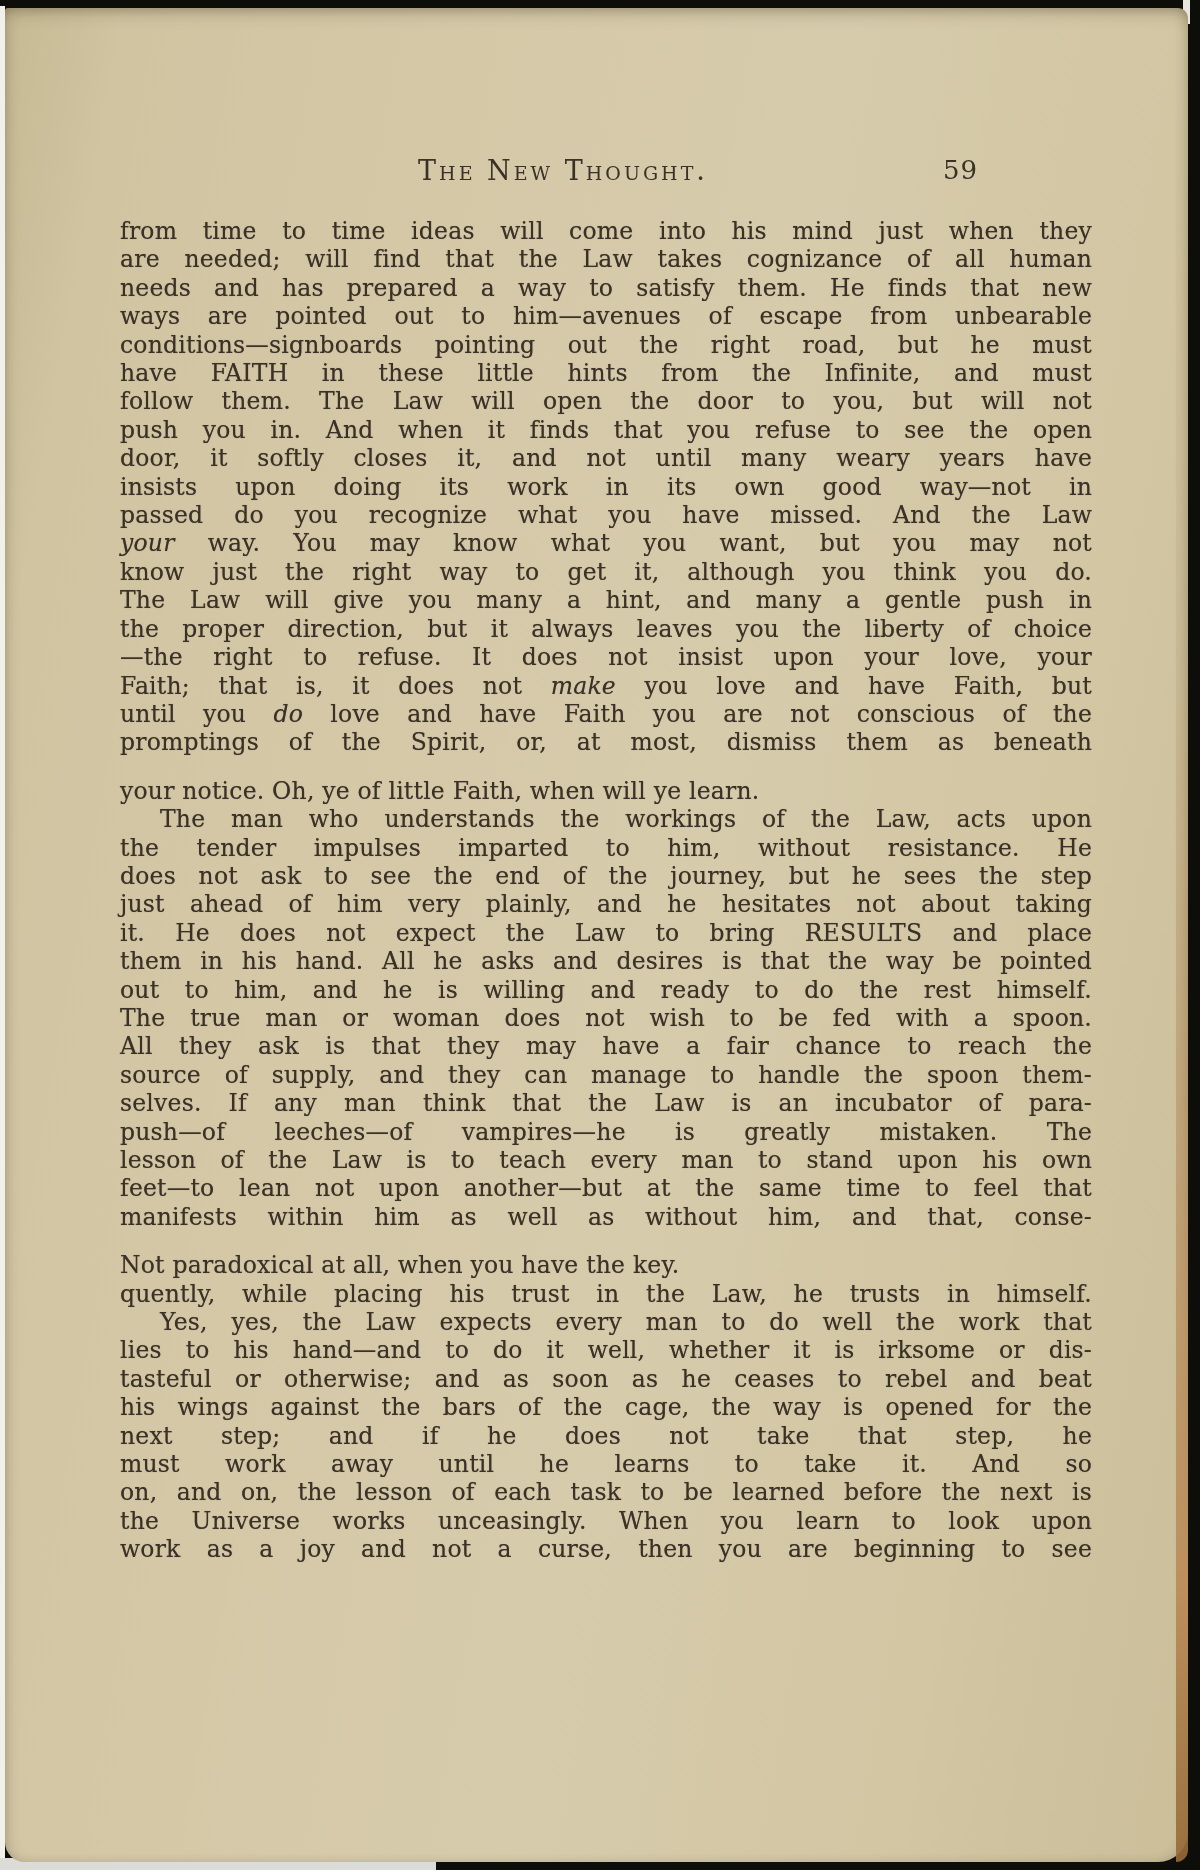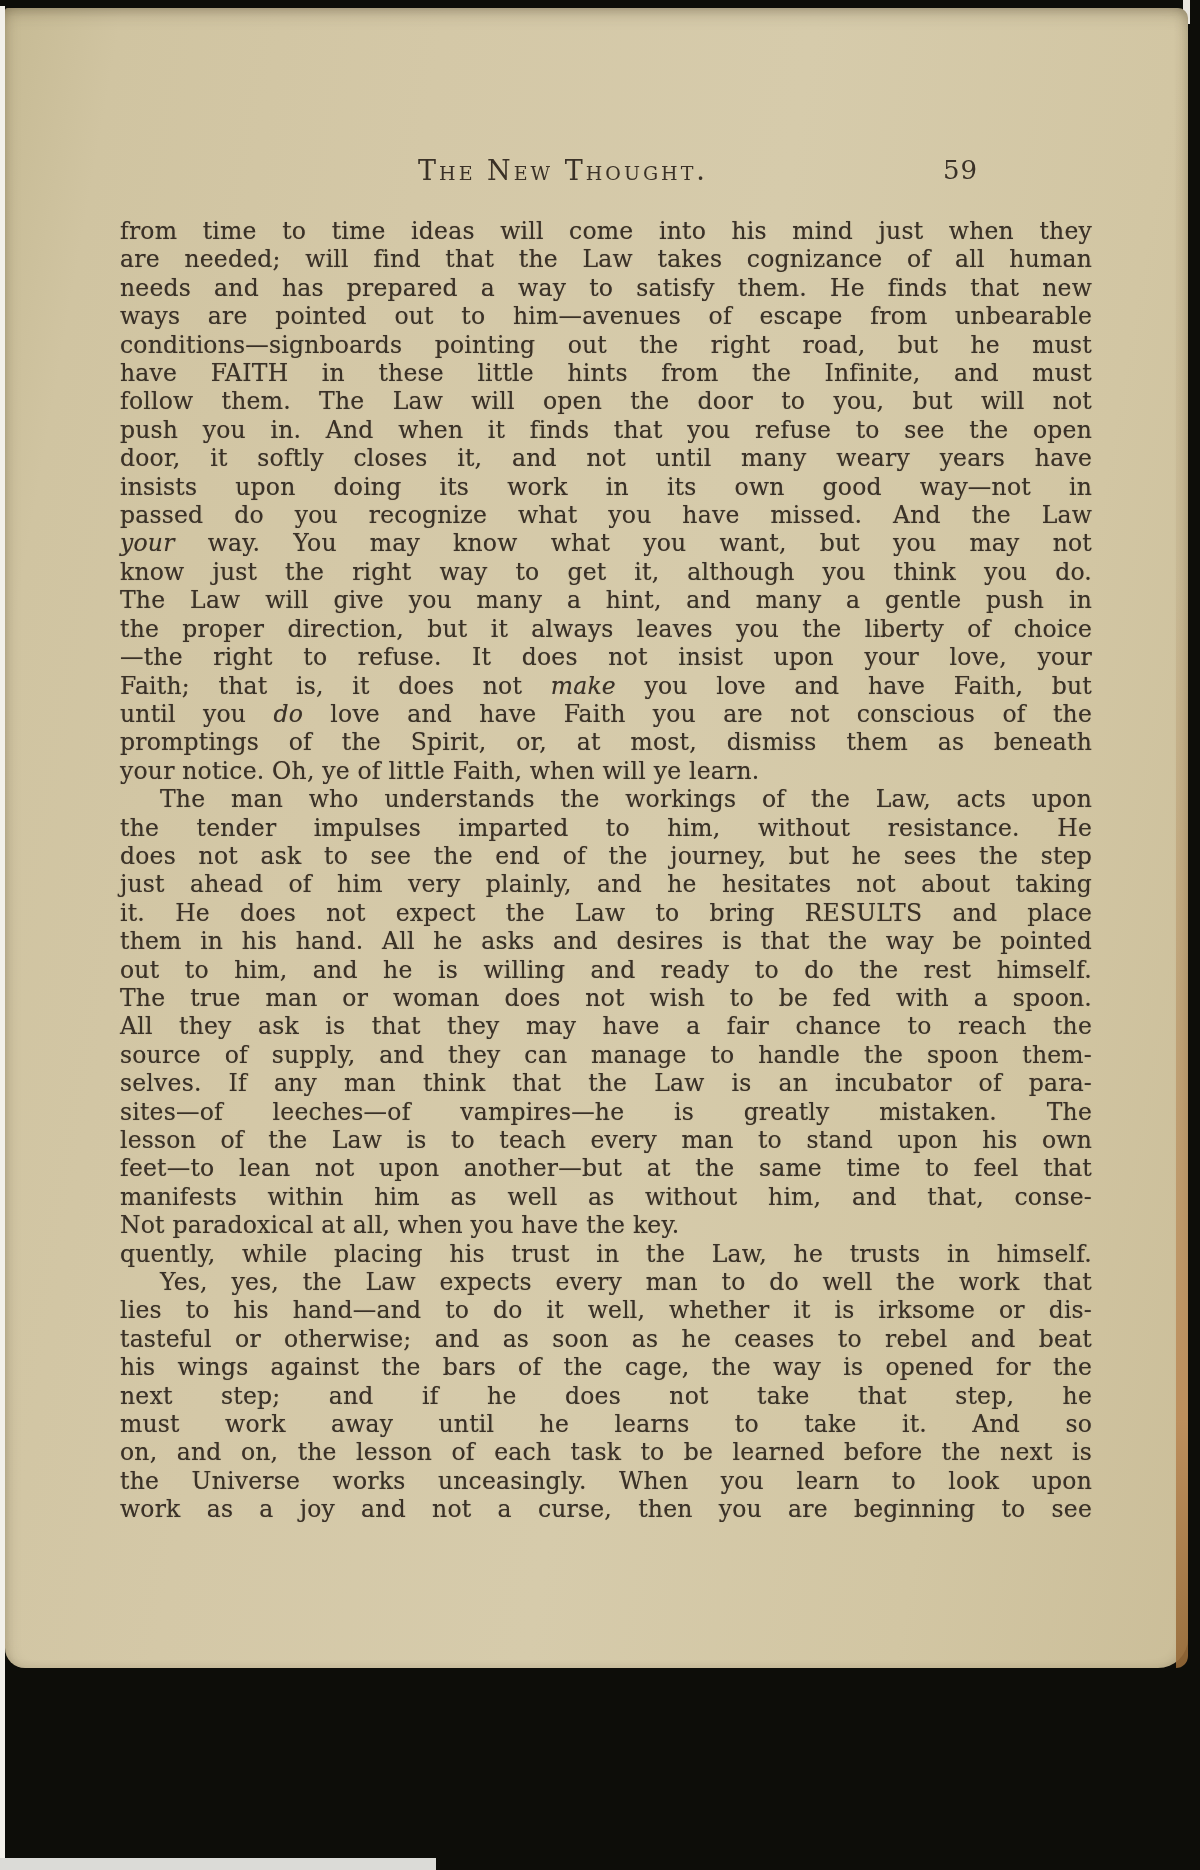--- a/index.html
+++ b/index.html
@@ -21,21 +21,21 @@
     position: absolute; left: 1183px; top: 0; width: 7px; height: 24px;
     background: #e9e6df;
   }
   .edge-bottom {
     position: absolute; left: 0; top: 1858px; width: 436px; height: 12px;
     background: #dbdbd7;
   }
 
   
   .page {
-    position: absolute; left: 5px; top: 8px; width: 1183px; height: 1660px;
+    position: absolute; left: 5px; top: 8px; width: 1183px; height: 1854px;
     background:
       linear-gradient(100deg,
         #c6ba94 0%, #d0c4a1 8%, #d4c8a7 30%,
         #d6cbab 55%, #d2c6a3 80%, #cbbe99 100%);
     border-radius: 3px 10px 30px 20px;
     box-shadow: inset 0 14px 18px -12px rgba(60,50,30,0.35),
                 inset -6px 0 14px -6px rgba(60,45,25,0.30),
                 inset 8px 0 16px -10px rgba(60,45,25,0.35);
   }
   
@@ -70,21 +70,21 @@
     letter-spacing: 0.2px;
     color: var(--ink, #3a3127);
     text-shadow: 0 0 0.7px rgba(58,49,39,0.55);
   }
   .line {
     text-align: justify;
     text-align-last: justify;
     text-justify: inter-word;
     white-space: normal;
   }
-  .line.end { text-align-last: left; }
+  .line.end { text-align-last: left; margin-top: 20px; }
   .line.indent { padding-left: 40px; }
   .it { font-style: italic; }
 </style>
 </head>
 <body>
 
 <div class="canvas">
   <div class="edge-left"></div>
   <div class="edge-top-right"></div>
   <div class="edge-bottom"></div>
@@ -119,21 +119,21 @@
         <div class="line"><span>the tender impulses imparted to him, without resistance.  He</span></div>
         <div class="line"><span>does not ask to see the end of the journey, but he sees the step</span></div>
         <div class="line"><span>just ahead of him very plainly, and he hesitates not about taking</span></div>
         <div class="line"><span>it.  He does not expect the Law to bring RESULTS and place</span></div>
         <div class="line"><span>them in his hand.  All he asks and desires is that the way be pointed</span></div>
         <div class="line"><span>out to him, and he is willing and ready to do the rest himself.</span></div>
         <div class="line"><span>The true man or woman does not wish to be fed with a spoon.</span></div>
         <div class="line"><span>All they ask is that they may have a fair chance to reach the</span></div>
         <div class="line"><span>source of supply, and they can manage to handle the spoon them-</span></div>
         <div class="line"><span>selves.  If any man think that the Law is an incubator of para-</span></div>
-        <div class="line"><span>sites—of leeches—of vampires—he is greatly mistaken.  The</span></div>
+        <div class="line"><span>push—of leeches—of vampires—he is greatly mistaken.  The</span></div>
         <div class="line"><span>lesson of the Law is to teach every man to stand upon his own</span></div>
         <div class="line"><span>feet—to lean not upon another—but at the same time to feel that</span></div>
         <div class="line"><span>manifests within him as well as without him, and that, conse-</span></div>
         <div class="line end"><span>Not paradoxical at all, when you have the key.</span></div>
         <div class="line"><span>quently, while placing his trust in the Law, he trusts in himself.</span></div>
         <div class="line indent"><span>Yes, yes, the Law expects every man to do well the work that</span></div>
         <div class="line"><span>lies to his hand—and to do it well, whether it is irksome or dis-</span></div>
         <div class="line"><span>tasteful or otherwise; and as soon as he ceases to rebel and beat</span></div>
         <div class="line"><span>his wings against the bars of the cage, the way is opened for the</span></div>
         <div class="line"><span>next step; and if he does not take that step, he</span></div>

